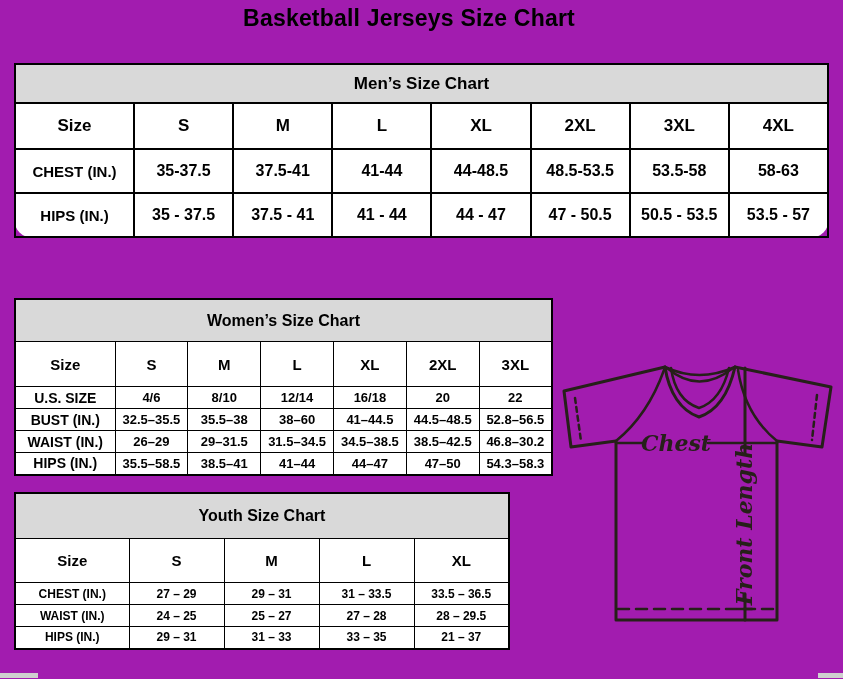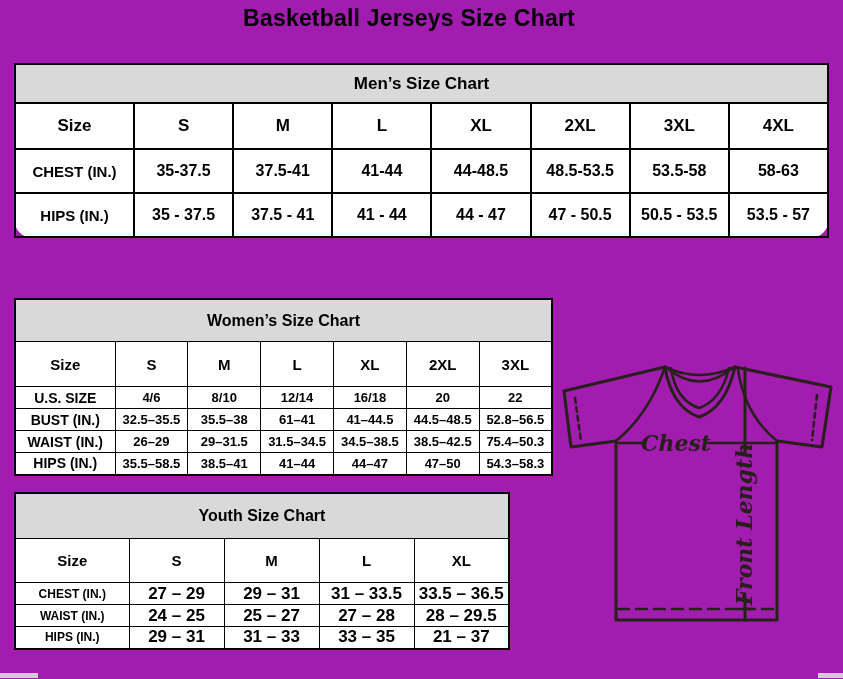--- a/index.html
+++ b/index.html
@@ -27,21 +27,21 @@
   .womens th,.womens td{border:1.5px solid #000;font-size:13px;}
   .womens{border:2px solid #000;}
   .womens col.c-label{width:100px;}
   .womens tr.band th{height:41px;font-size:16px;}
   .womens tr.cols{height:45px;}
   .womens tr.cols th{font-size:15px;}
   .womens td.rlabel{font-size:14px;}
   .womens tr.drow{height:22px;}
   
   .youth{left:14px;top:492px;width:496px;}
-  .youth th,.youth td{border:1.5px solid #000;font-size:17px;}
+  .youth th,.youth td{border:1.5px solid #000;font-size:12px;}
   .youth{border:2px solid #000;}
   .youth col.c-label{width:114px;}
   .youth tr.band th{height:44px;font-size:16px;}
   .youth tr.cols{height:44px;}
   .youth tr.cols th{font-size:15px;}
   .youth td.rlabel{font-size:12px;}
   .youth tr.drow{height:22px;}
   
   .jersey{position:absolute;left:555px;top:353px;}
   .jersey .lbl{font-family:"DejaVu Serif","Liberation Serif",serif;
@@ -124,33 +124,33 @@
       <td>8/10</td>
       <td>12/14</td>
       <td>16/18</td>
       <td>20</td>
       <td>22</td>
     </tr>
     <tr class="drow">
       <td class="rlabel">BUST (IN.)</td>
       <td>32.5–35.5</td>
       <td>35.5–38</td>
-      <td>61–41</td>
+      <td>38–60</td>
       <td>41–44.5</td>
       <td>44.5–48.5</td>
       <td>52.8–56.5</td>
     </tr>
     <tr class="drow">
       <td class="rlabel">WAIST (IN.)</td>
       <td>26–29</td>
       <td>29–31.5</td>
       <td>31.5–34.5</td>
       <td>34.5–38.5</td>
       <td>38.5–42.5</td>
-      <td>75.4–50.3</td>
+      <td>46.8–30.2</td>
     </tr>
     <tr class="drow">
       <td class="rlabel">HIPS (IN.)</td>
       <td>35.5–58.5</td>
       <td>38.5–41</td>
       <td>41–44</td>
       <td>44–47</td>
       <td>47–50</td>
       <td>54.3–58.3</td>
     </tr>

